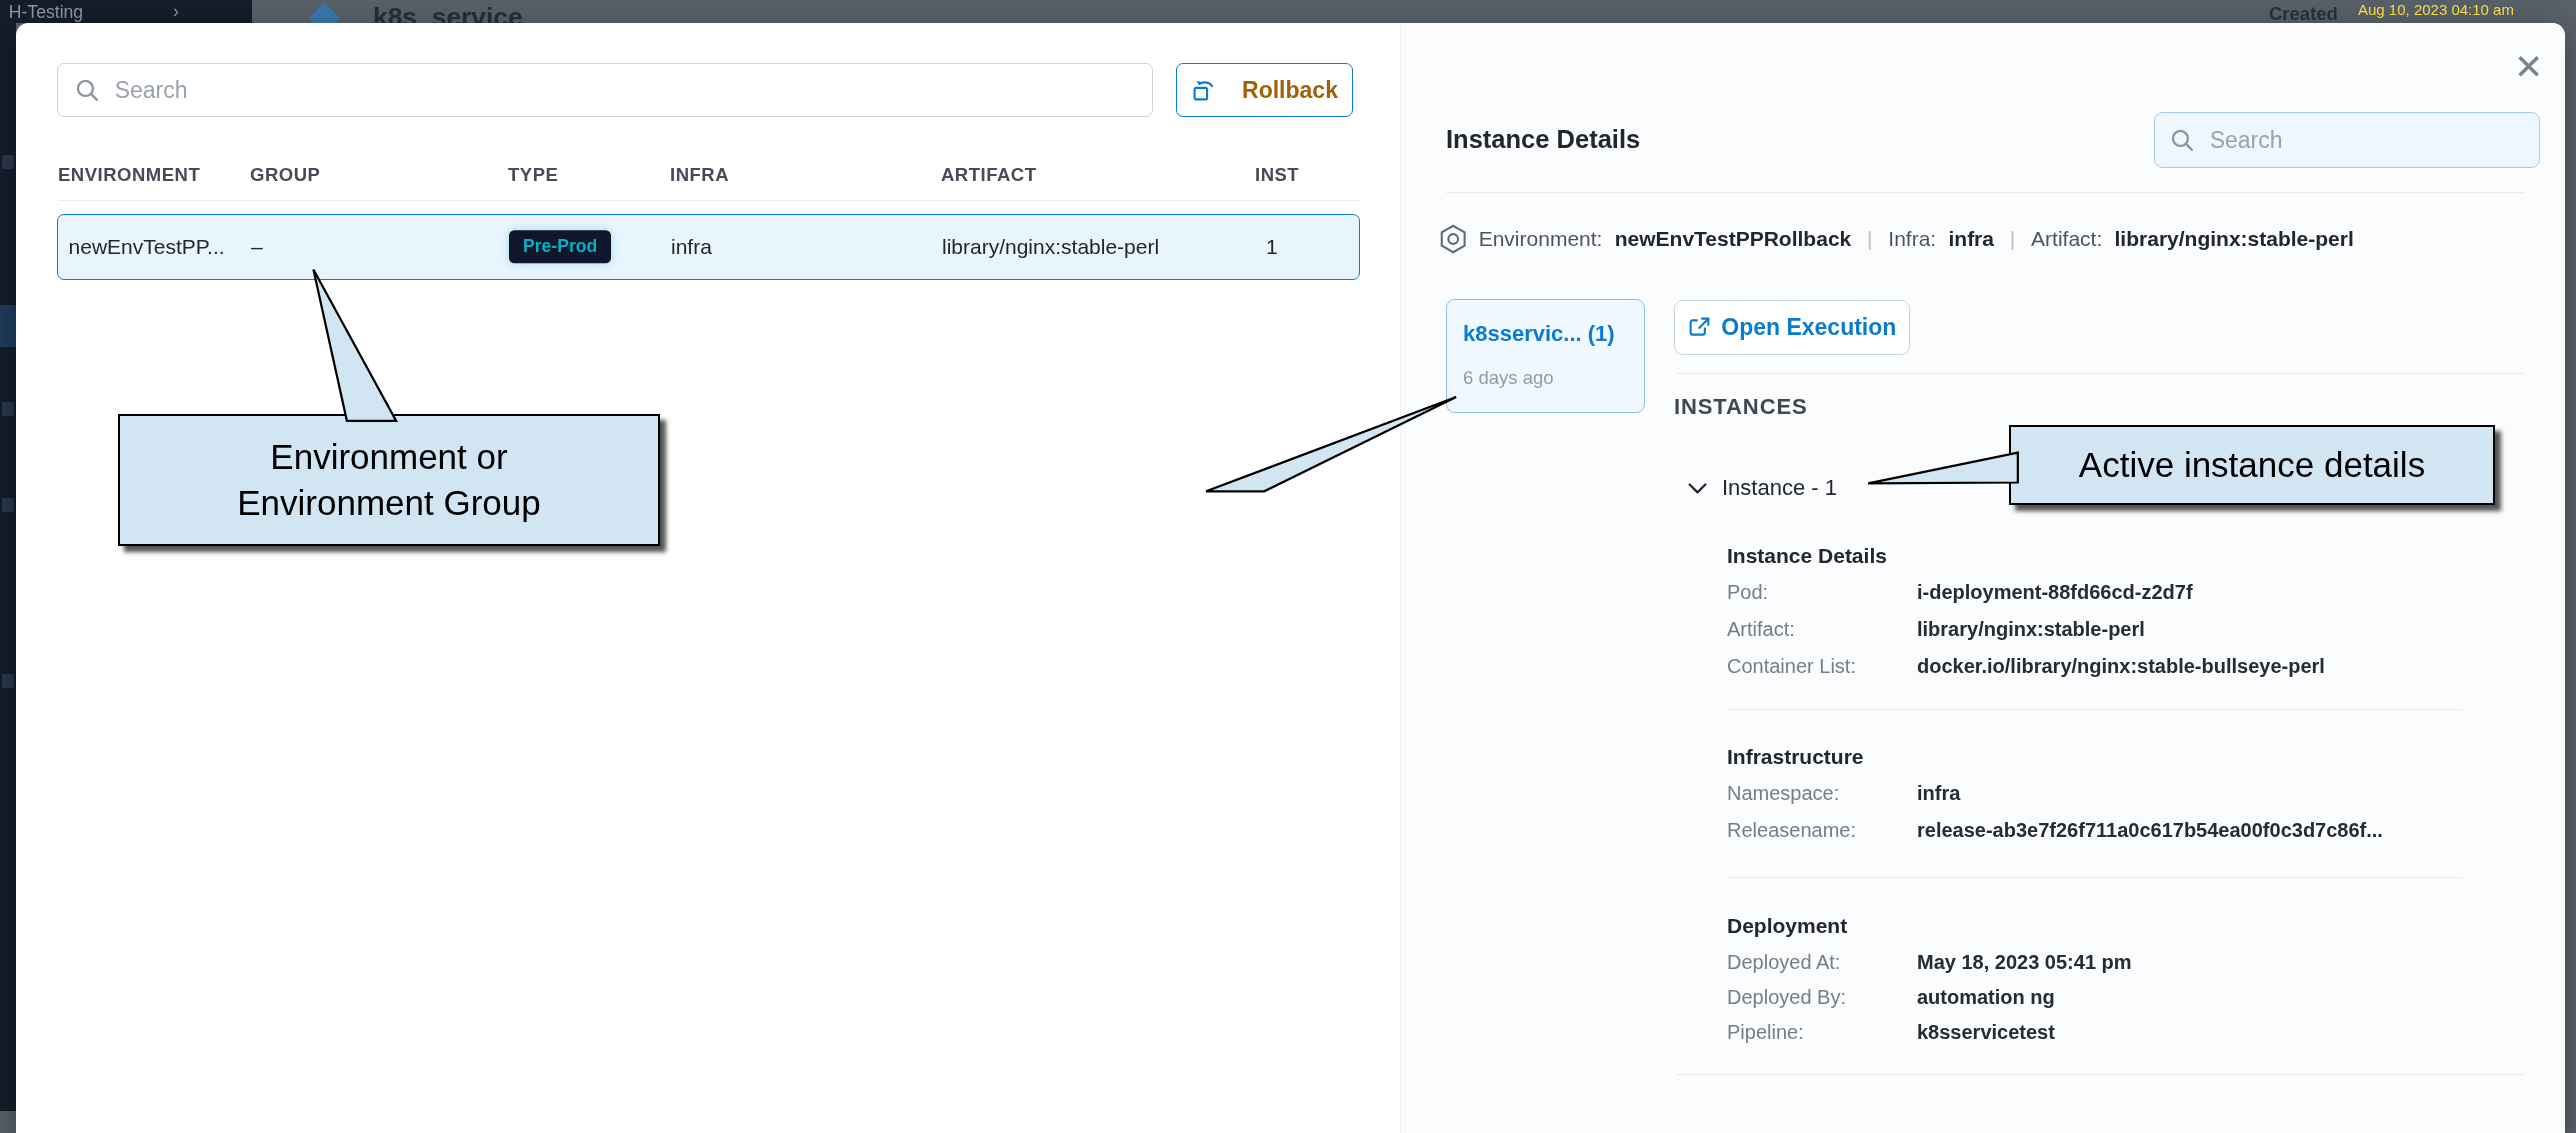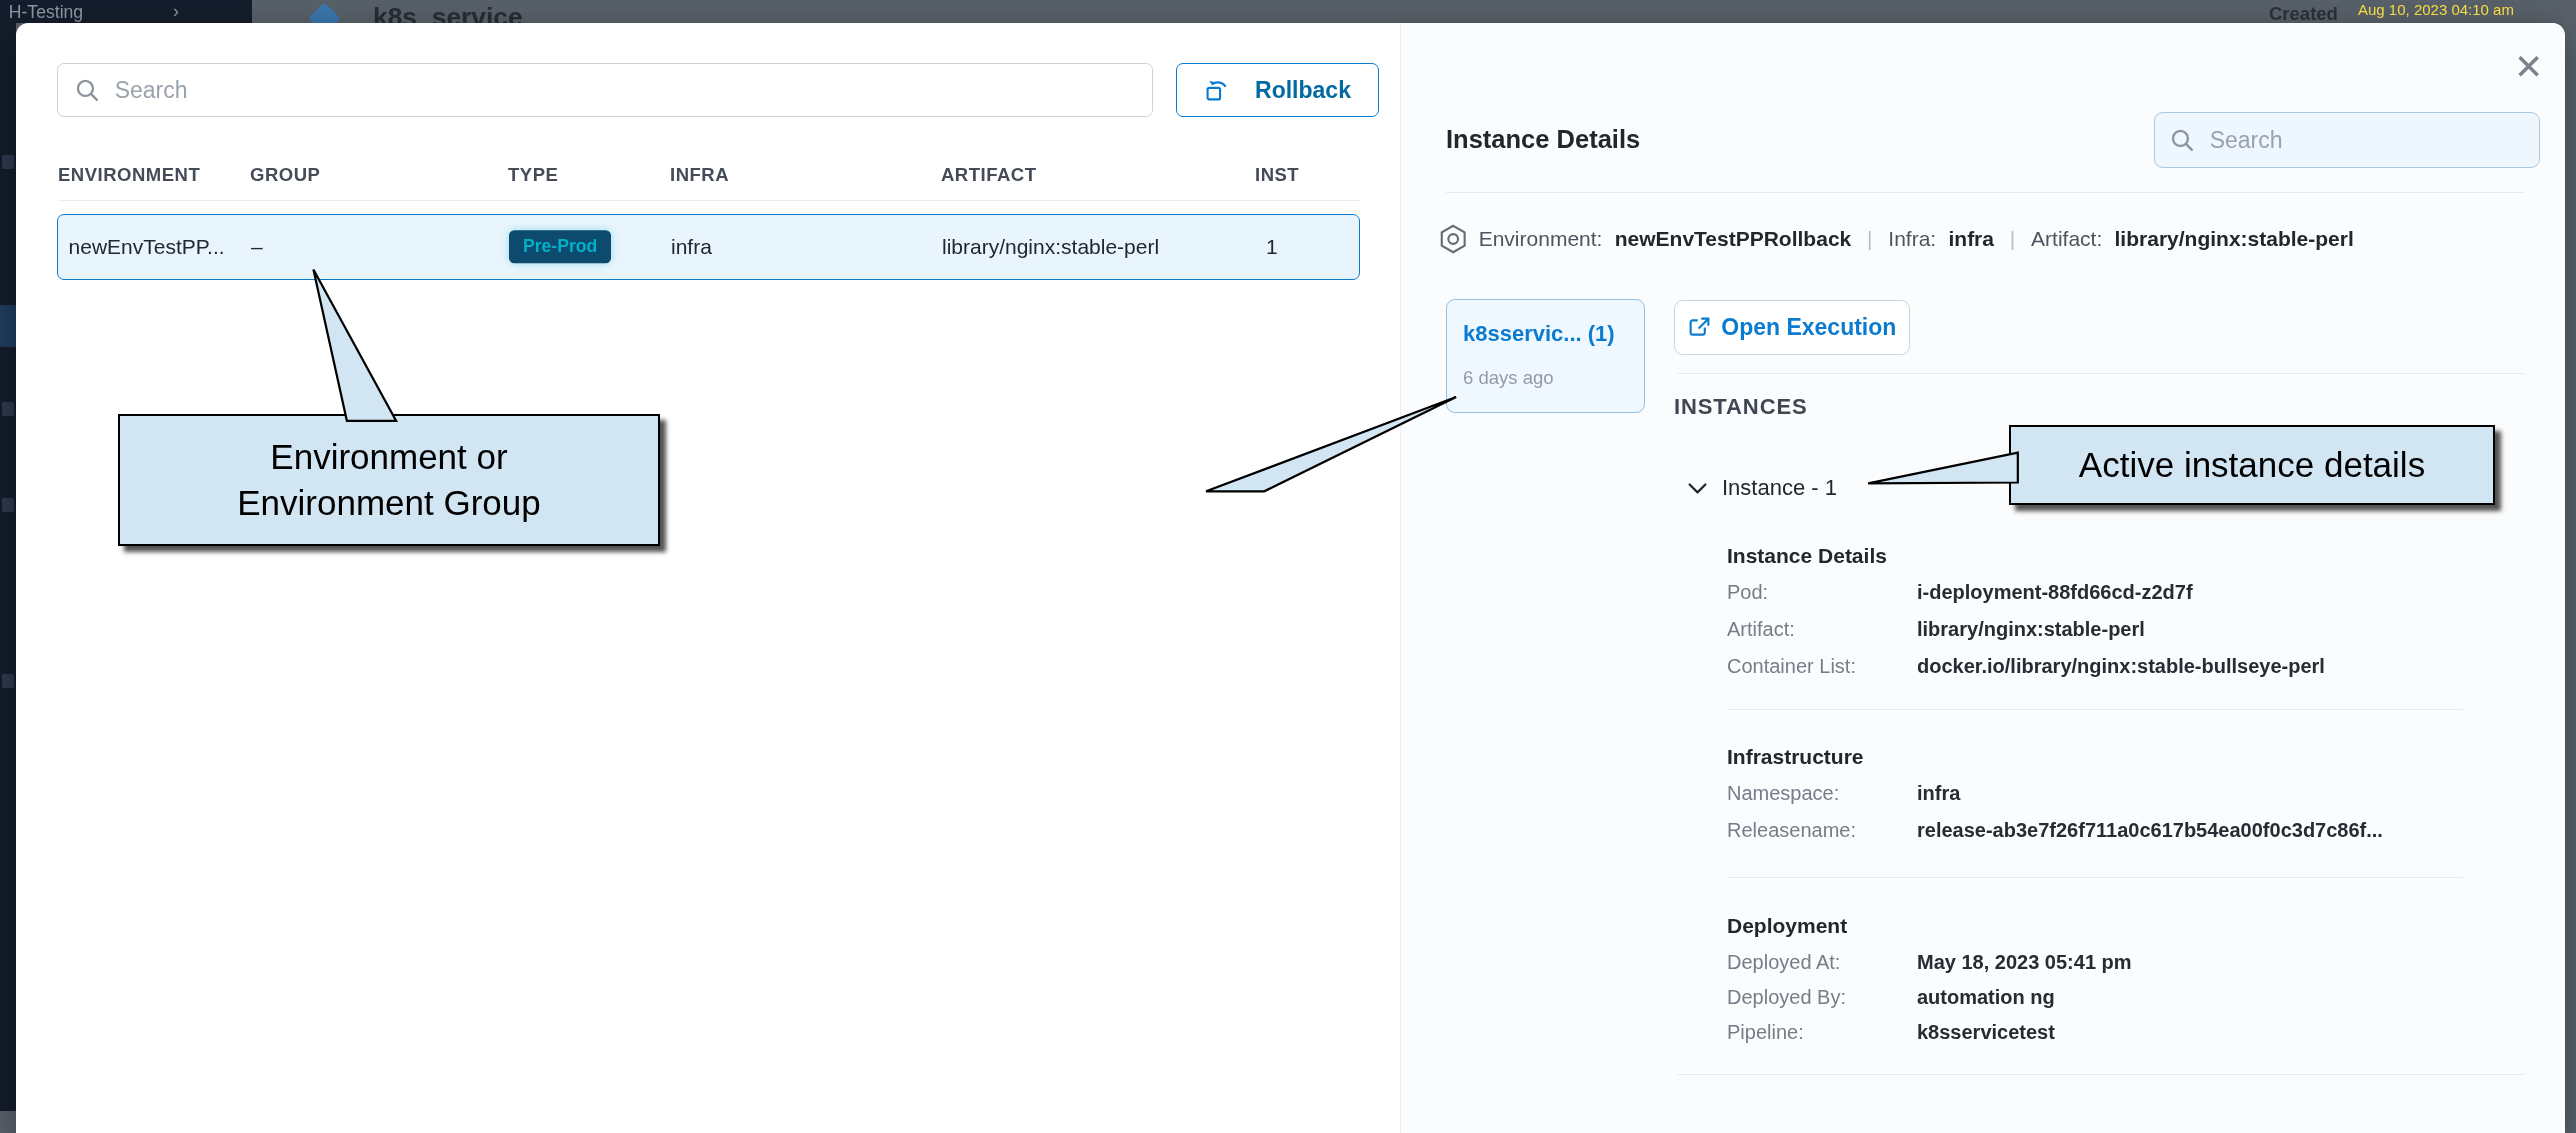--- a/index.html
+++ b/index.html
@@ -26,29 +26,29 @@
          border-radius:12.3px 12.3px 0 0;box-shadow:0 10.6px 35px rgba(0,0,0,0.35);}
   #panel-bg{left:1400px;top:23px;width:1164px;height:1111px;background:#fbfcfd;
             border-left:1.8px solid #eef1f4;border-radius:0 12.3px 0 0;}
 
   
   #search-left{left:57px;top:63px;width:1096px;height:54px;border:1.8px solid #ccd3da;border-radius:7px;
                background:#fff;display:flex;align-items:center;box-sizing:border-box;padding-left:16px;}
   .search-input{border:none;outline:none;background:transparent;font-size:23px;color:#3c434c;
                 font-family:"Liberation Sans",sans-serif;margin-left:12.3px;width:80%;}
   .search-input::placeholder{color:#9aa2ac;}
-  #rollback-btn{left:1176px;top:63px;width:203px;height:54px;border:1.8px solid #0b7bd0;border-radius:7px;
+  #rollback-btn{left:1176px;top:63px;width:177px;height:54px;border:1.8px solid #0b7bd0;border-radius:7px;
                 background:#fff;display:flex;align-items:center;justify-content:center;gap:26px;
-                font-size:23px;font-weight:bold;color:#0369a1;box-sizing:border-box;cursor:pointer;}
+                font-size:23px;font-weight:bold;color:#a16207;box-sizing:border-box;cursor:pointer;}
   .th{position:absolute;top:164px;font-size:18.5px;font-weight:bold;color:#454c57;letter-spacing:0.5px;}
   #head-line{left:58px;top:200px;width:1302px;border-top:1.8px solid #e9edf0;}
   #env-row{left:57px;top:214px;width:1303px;height:66px;background:#e9f5fd;border:1.8px solid #0b7bd0;border-radius:7px;box-sizing:border-box;}
   .cell{position:absolute;top:50%;transform:translateY(-50%);font-size:21px;color:#22272e;white-space:nowrap;}
   #badge-preprod{position:absolute;left:451px;top:50%;transform:translateY(-50%);
-                 background:#0c4a6e;color:#02b1c8;font-size:17.6px;font-weight:bold;
+                 background:#0f172a;color:#02b1c8;font-size:17.6px;font-weight:bold;
                  padding:6.2px 14px;border-radius:5.3px;box-shadow:0 0 8.8px rgba(2,177,200,0.35);}
 
   
   #close-x{left:2514px;top:49px;font-size:35px;color:#7b828c;line-height:1;cursor:pointer;}
   #panel-title{left:1446px;top:125px;font-size:25.5px;font-weight:bold;color:#22272e;}
   #search-right{left:2154px;top:112px;width:386px;height:56px;border:1.8px solid #a9c8e2;border-radius:8.8px;
                 background:#eef7fd;display:flex;align-items:center;box-sizing:border-box;padding-left:14px;}
   .divider{position:absolute;border-top:1.8px solid #e8ebee;}
   #summary{left:1440px;top:224px;display:flex;align-items:center;gap:12.3px;font-size:21px;white-space:nowrap;}
   .sum-label{color:#4d545f;}

